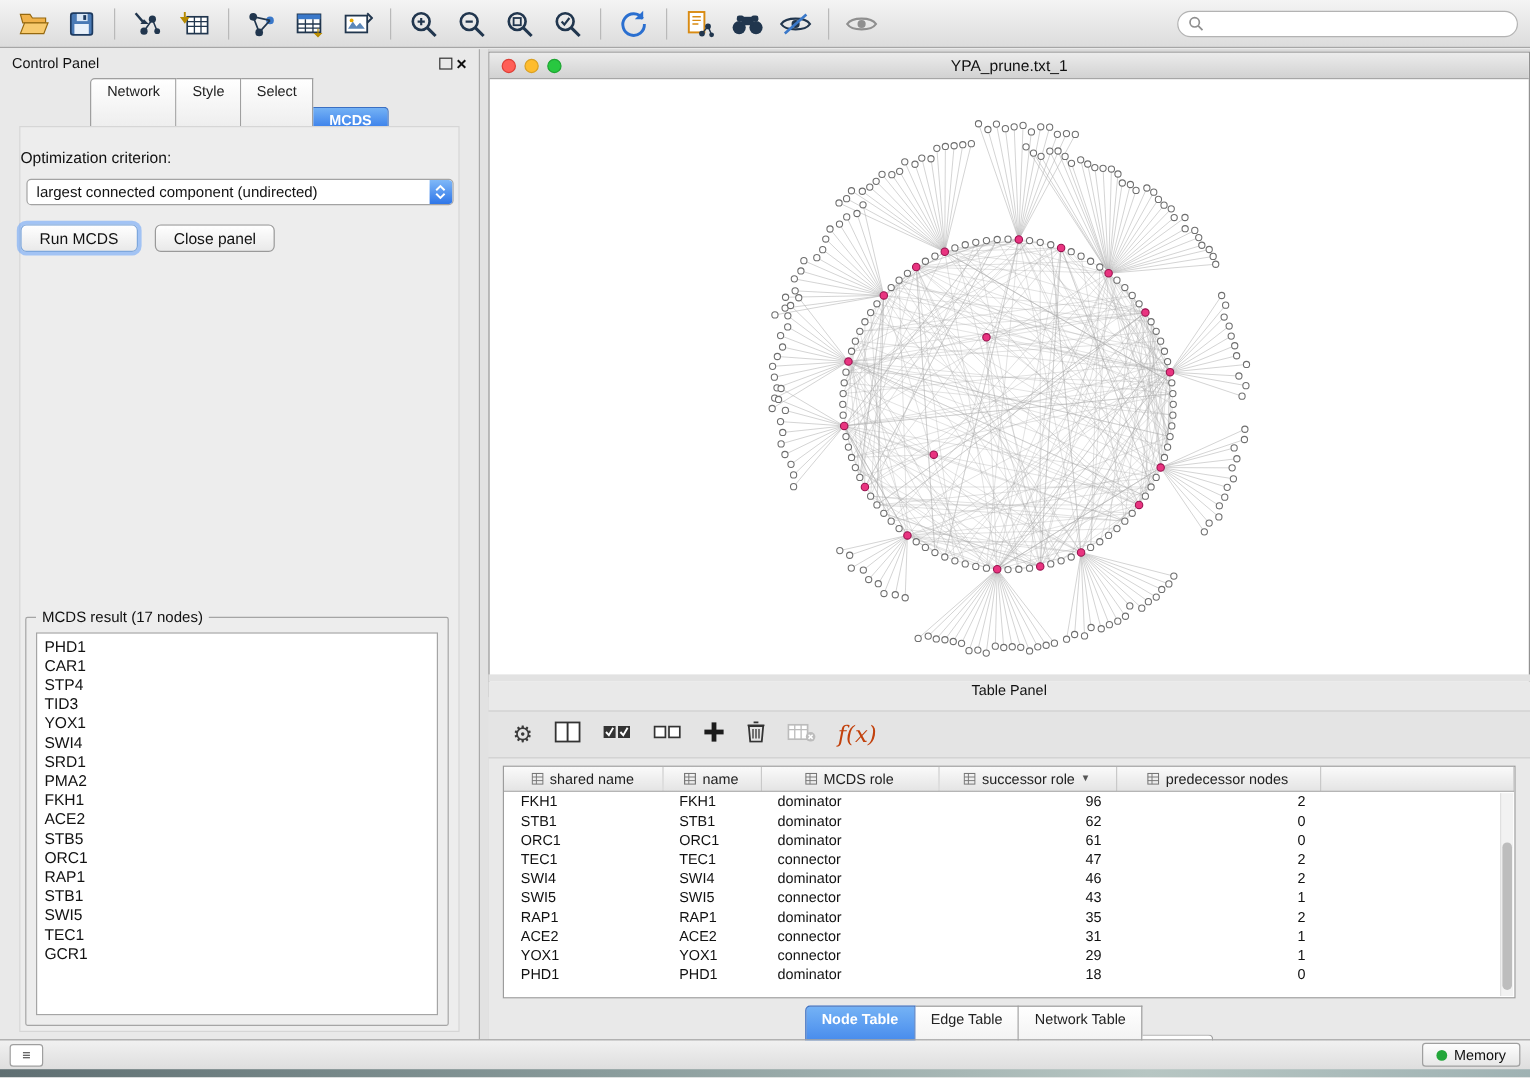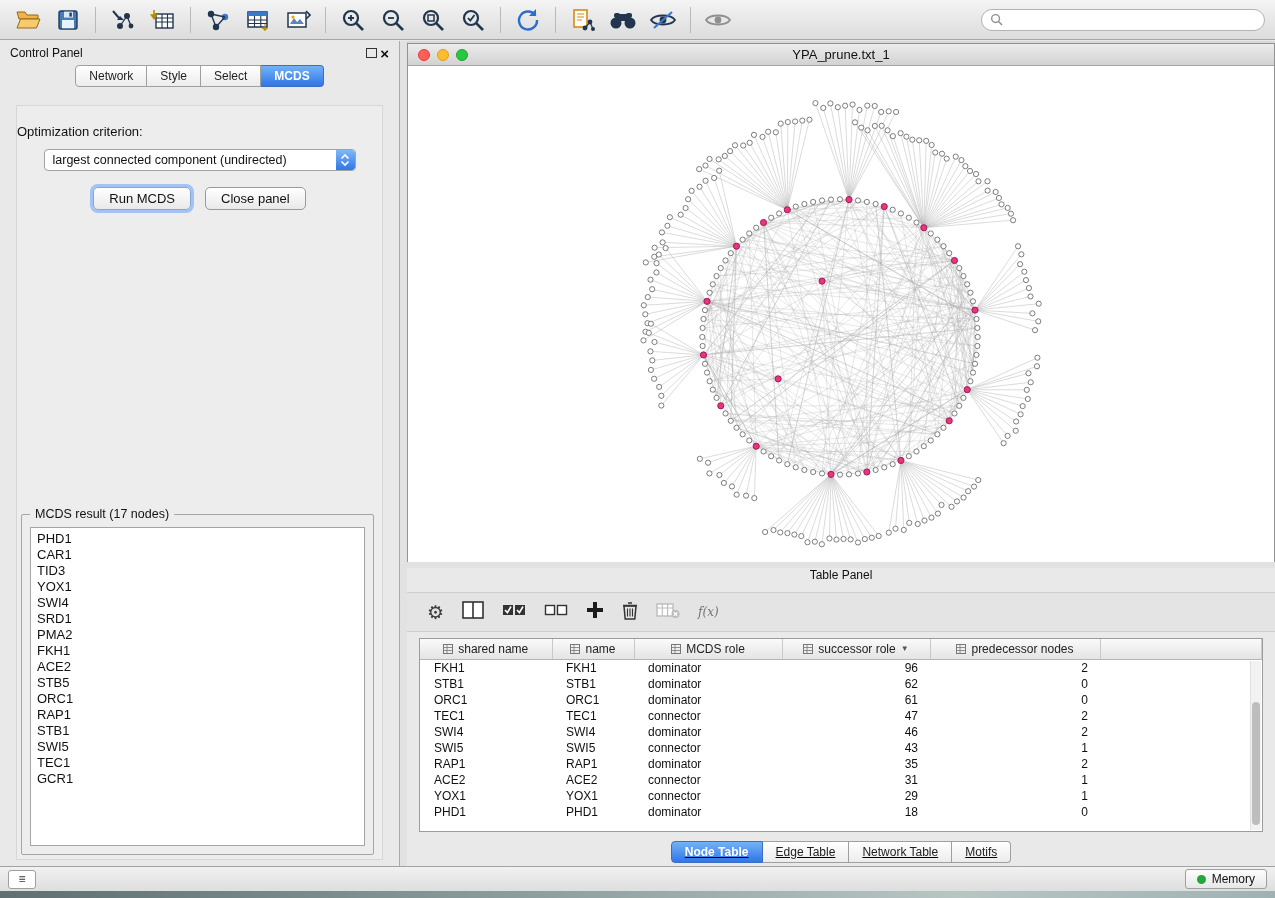--- a/index.html
+++ b/index.html
@@ -15,28 +15,28 @@
 
   
   .control-panel{position:absolute;top:41px;left:0;width:400px;bottom:32px;background:#e9e9e9;border-right:1px solid #aaa;box-sizing:border-box;}
   .panel-head{height:24px;display:flex;align-items:center;padding:0 10px;font-size:12px;color:#111;gap:3px;}
   .panel-head .spacer{flex:1;}
   .win-float{width:9px;height:8px;border:1px solid #333;display:inline-block;}
   .win-close{font-size:15px;font-weight:bold;color:#111;line-height:1;}
   .seg{display:flex;justify-content:center;}
   .seg .tab{font-size:12px;padding:3px 13px;background:linear-gradient(#ffffff,#ececec);border:1px solid #9f9f9f;border-left:none;color:#222;cursor:default;}
   .seg .tab:first-child{border-left:1px solid #9f9f9f;border-radius:4px 0 0 4px;}
-  .seg .tab:last-child{border-radius:0 4px 4px 0;}
+  .seg .tab:last-child{border-radius:0 4px 4px 0;margin-top:24px;}
   .seg .tab.sel{background:linear-gradient(#74b2f5,#2f76e8);color:#fff;border-color:#3b6fc2;font-weight:bold;}
   .cp-body{margin:6px 8px 0 8px;background:#ededed;border:1px solid #d6d6d6;position:absolute;top:58px;left:8px;right:8px;bottom:6px;}
   .opt-label{text-align:left;font-size:13px;color:#111;margin-top:18px;}
-  .dropdown{margin:10px auto 0 auto;width:312px;height:22px;border:1px solid #a3a3a3;border-radius:4px;background:#fff;display:flex;align-items:center;box-sizing:border-box;overflow:hidden;gap:20px;}
+  .dropdown{margin:10px auto 0 auto;width:356px;height:22px;border:1px solid #a3a3a3;border-radius:4px;background:#fff;display:flex;align-items:center;box-sizing:border-box;overflow:hidden;gap:20px;}
   .dropdown .dd-text{flex:1;font-size:12.5px;padding-left:8px;color:#111;white-space:nowrap;}
   .dropdown .dd-arrows{width:19px;align-self:stretch;background:linear-gradient(#7fb8f8,#2f76e8);display:flex;align-items:center;justify-content:center;border-radius:0 3px 3px 0;}
-  .btn-row{display:flex;justify-content:center;gap:14px;margin-top:16px;}
+  .btn-row{display:flex;justify-content:flex-start;gap:14px;margin-top:16px;}
   .btn{font-size:13px;padding:3px 15px;border:1px solid #9a9a9a;border-radius:5px;background:linear-gradient(#ffffff,#e9e9e9);color:#111;}
   .btn.focus{border-color:#7da7dd;box-shadow:0 0 0 3px rgba(100,160,250,.55);}
   .result-group{position:absolute;left:4px;right:8px;top:408px;bottom:4px;border:1px solid #a5a5a5;border-radius:2px;}
   .result-title{position:absolute;top:-8px;left:8px;background:#ededed;padding:0 5px;font-size:12.5px;color:#111;}
   .result-list{position:absolute;left:8px;right:8px;top:12px;bottom:8px;background:#fff;border:1px solid #a5a5a5;overflow:hidden;padding:3px 6px;box-sizing:border-box;}
   .result-list div{font-size:13px;line-height:16px;color:#111;}
 
   
   .v-split{position:absolute;top:41px;left:400px;width:7px;bottom:32px;background:#e2e2e2;border-right:1px solid #b5b5b5;}
   .right{position:absolute;top:41px;left:407px;right:0;bottom:32px;background:#d9d9d9;}
@@ -48,30 +48,30 @@
   .light.green{background:#28c840;border:1px solid #1da531;box-sizing:border-box;}
   .net-title{position:absolute;left:0;right:0;text-align:center;font-size:13px;color:#111;}
   .net-canvas{position:absolute;top:21px;left:0;right:0;bottom:0;}
   .net-canvas svg{width:100%;height:100%;display:block;}
 
   .h-split{position:absolute;top:521px;left:0;right:0;height:6px;background:#e2e2e2;}
 
   .table-panel{position:absolute;top:527px;left:0;right:0;bottom:0;background:#e9e9e9;display:flex;flex-direction:column;}
   .tp-head{height:24px;display:flex;align-items:center;padding:0 12px;font-size:12px;color:#111;gap:8px;flex-direction:column;}
   .tp-toolbar{height:38px;display:flex;align-items:center;gap:18px;padding:0 20px;background:#e4e4e4;border-top:1px solid #d0d0d0;border-bottom:1px solid #cfcfcf;}
-  .fx{font-family:"DejaVu Serif",serif;font-style:italic;font-size:12px;color:#737373;}
+  .fx{font-family:"DejaVu Serif",serif;font-style:italic;font-size:19px;color:#c2410c;}
   .tp-tablewrap{flex:1;margin:6px 12px 4px 12px;background:#fff;border:1px solid #9c9c9c;position:relative;overflow:hidden;}
   table.node-table{border-collapse:collapse;width:100%;table-layout:fixed;}
   table.node-table th{height:20px;background:linear-gradient(#fafafa,#e4e4e4);border-right:1px solid #c9c9c9;border-bottom:1px solid #b5b5b5;font-size:12px;font-weight:normal;color:#222;padding:0 4px;white-space:nowrap;overflow:hidden;}
   table.node-table td{height:16px;font-size:12px;color:#111;padding:0 12px 0 14px;white-space:nowrap;overflow:hidden;}
   td.num{text-align:right;padding-right:12px;}
   .hdr-inner{display:inline-flex;align-items:center;gap:5px;}
   .vscroll{position:absolute;top:22px;right:1px;bottom:1px;width:10px;background:#f2f2f2;border-left:1px solid #e0e0e0;}
   .vthumb{position:absolute;left:1px;right:1px;top:24%;height:73%;background:#bdbdbd;border-radius:5px;}
-  .tp-tabs{height:28px;display:flex;justify-content:center;align-items:center;padding-top:2px;text-decoration:underline;}
+  .tp-tabs{height:28px;display:flex;justify-content:center;align-items:flex-start;padding-top:2px;}
 
   
   .statusbar{position:absolute;left:0;right:0;bottom:7px;height:25px;background:linear-gradient(#f1f1f1,#dedede);border-top:1px solid #a3a3a3;display:flex;align-items:center;padding:0 8px;box-sizing:border-box;}
   .menu-btn{width:26px;height:17px;border:1px solid #9f9f9f;border-radius:3px;background:#fff;display:flex;align-items:center;justify-content:center;font-size:12px;color:#333;}
   .memory-btn{margin-left:auto;display:flex;align-items:center;gap:6px;border:1px solid #9f9f9f;border-radius:3px;background:linear-gradient(#fdfdfd,#e7e7e7);padding:2px 11px;font-size:12px;color:#111;}
   .green-dot{width:9px;height:9px;border-radius:50%;background:#23a63a;display:inline-block;}
   .desktop-strip{position:absolute;left:0;right:0;bottom:0;height:7px;background:linear-gradient(90deg,#5f6f72,#8a9c9c 40%,#b7c6c3 75%,#9fb2b3);}
   .ic{display:block;}
 </style>
 </head>
@@ -242,20 +242,21 @@
       </div>
       <div class="btn-row">
         <button class="btn focus">Run MCDS</button>
         <button class="btn">Close panel</button>
       </div>
       <div class="result-group">
         <span class="result-title">MCDS result (17 nodes)</span>
         <div class="result-list">
             <div>PHD1</div>
             <div>CAR1</div>
+            <div>STP4</div>
             <div>TID3</div>
             <div>YOX1</div>
             <div>SWI4</div>
             <div>SRD1</div>
             <div>PMA2</div>
             <div>FKH1</div>
             <div>ACE2</div>
             <div>STB5</div>
             <div>ORC1</div>
             <div>RAP1</div>

